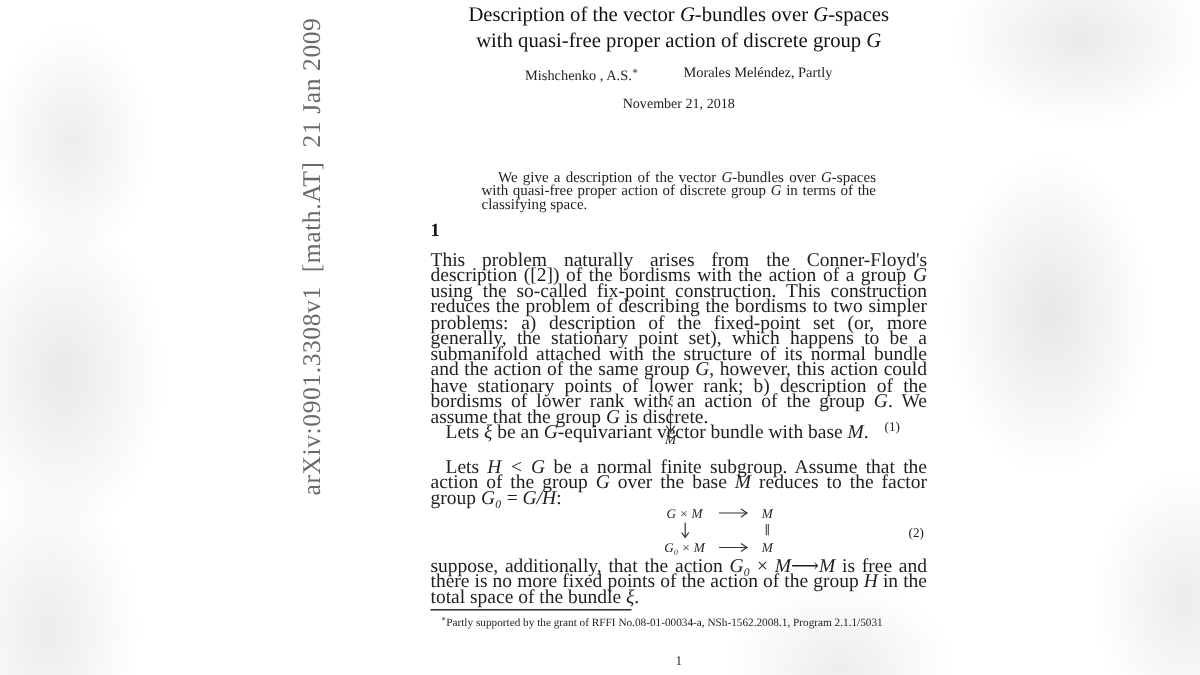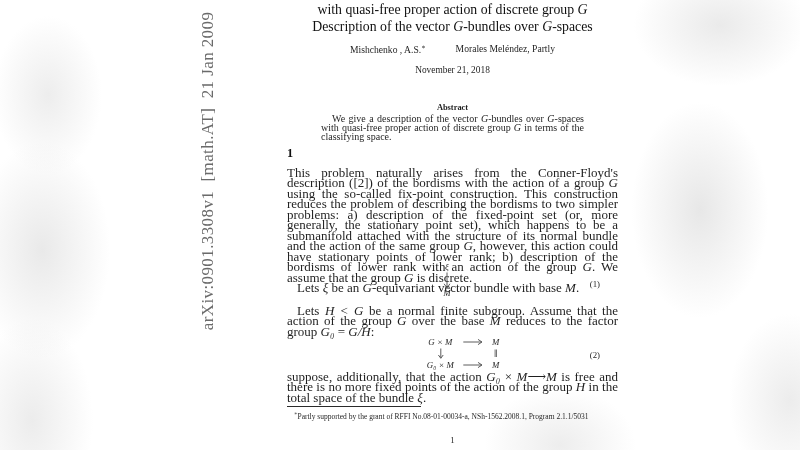--- a/index.html
+++ b/index.html
@@ -40,21 +40,21 @@
   .para{margin:0;font-size:13px;line-height:10.45px;text-align:justify;}
   .indent{text-indent:10px;}
   .p2{position:absolute;top:306px;left:0;width:331px;}
   .p3{position:absolute;top:372px;left:0;width:331px;}
   .eq1{position:absolute;top:263px;left:0;width:331px;height:42px;}
   .eq1-col{position:absolute;left:160px;transform:translateX(-50%);
            display:flex;flex-direction:column;align-items:center;
            font-size:8.8px;line-height:8.5px;}
   .eq1-col .mi{display:block;}
   .eqnum{position:absolute;right:18px;top:50%;transform:translateY(-50%);font-size:8.8px;}
-  .eq2{position:absolute;top:336px;left:0;width:331px;height:38px;}
+  .eq2{position:absolute;top:336px;left:16px;width:331px;height:38px;}
   .diagram{position:absolute;left:176px;transform:translateX(-50%);
            display:grid;grid-template-columns:auto 20px auto;column-gap:9px;
            align-items:center;justify-items:center;font-size:8.8px;line-height:12px;}
   .mi{font-style:italic;}
   .eqq{font-style:normal;font-size:8px;line-height:10px;}
   .darrow2{margin:0;}
   .fn-rule{position:absolute;top:406px;left:0;width:134px;border-top:1px solid #2a2a2a;}
   .footnote{position:absolute;top:409px;left:0;width:331px;margin:0;font-size:7.5px;
             line-height:9px;text-align:justify;text-indent:7px;}
   .footnote sup{font-size:68%;}
@@ -64,32 +64,31 @@
 </head>
 <body>
 
 <div id="canvas">
 
   <div class="arxiv-stamp">arXiv:0901.3308v1  [math.AT]  21 Jan 2009</div>
 
   <div class="page">
 
     <div class="title">
+      <div><span>Description of the vector </span><span style="font-style: italic;">G</span><span>-bundles over </span><span style="font-style: italic;">G</span><span>-spaces</span></div>
       <div><span>with quasi-free proper action of discrete group </span><span style="font-style: italic;">G</span></div>
-      <div><span>Description of the vector </span><span style="font-style: italic;">G</span><span>-bundles over </span><span style="font-style: italic;">G</span><span>-spaces</span></div>
     </div>
 
     <div class="authors">
       <span><span>Mishchenko , A.S.</span><sup>∗</sup></span>
       <span>Morales Meléndez, Partly</span>
     </div>
 
     <div class="date">November 21, 2018</div>
 
-    <div class="abs-head">Abstract</div>
     <div class="abs-body"><span>We give a description of the vector </span><span style="font-style: italic;">G</span><span>-bundles over </span><span style="font-style: italic;">G</span><span>-spaces with quasi-free proper action of discrete group </span><span style="font-style: italic;">G</span><span> in terms of the classifying space.</span></div>
 
     <div class="sec-head">
       <span>1</span>
     </div>
 
     <div class="flow1">
       <p class="para"><span>This problem naturally arises from the Conner-Floyd's description ([2]) of the bordisms with the action of a group </span><span style="font-style: italic;">G</span><span> using the so-called fix-point construction. This construction reduces the problem of describing the bordisms to two simpler problems: a) description of the fixed-point set (or, more generally, the stationary point set), which happens to be a submanifold attached with the structure of its normal bundle and the action of the same group </span><span style="font-style: italic;">G</span><span>, however, this action could have stationary points of lower rank; b) description of the bordisms of lower rank with an action of the group </span><span style="font-style: italic;">G</span><span>. We assume that the group </span><span style="font-style: italic;">G</span><span> is discrete.</span></p>
       <p class="para indent"><span>Lets </span><span style="font-style: italic;">ξ</span><span> be an </span><span style="font-style: italic;">G</span><span>-equivariant vector bundle with base </span><span style="font-style: italic;">M</span><span>.</span></p>
     </div>

